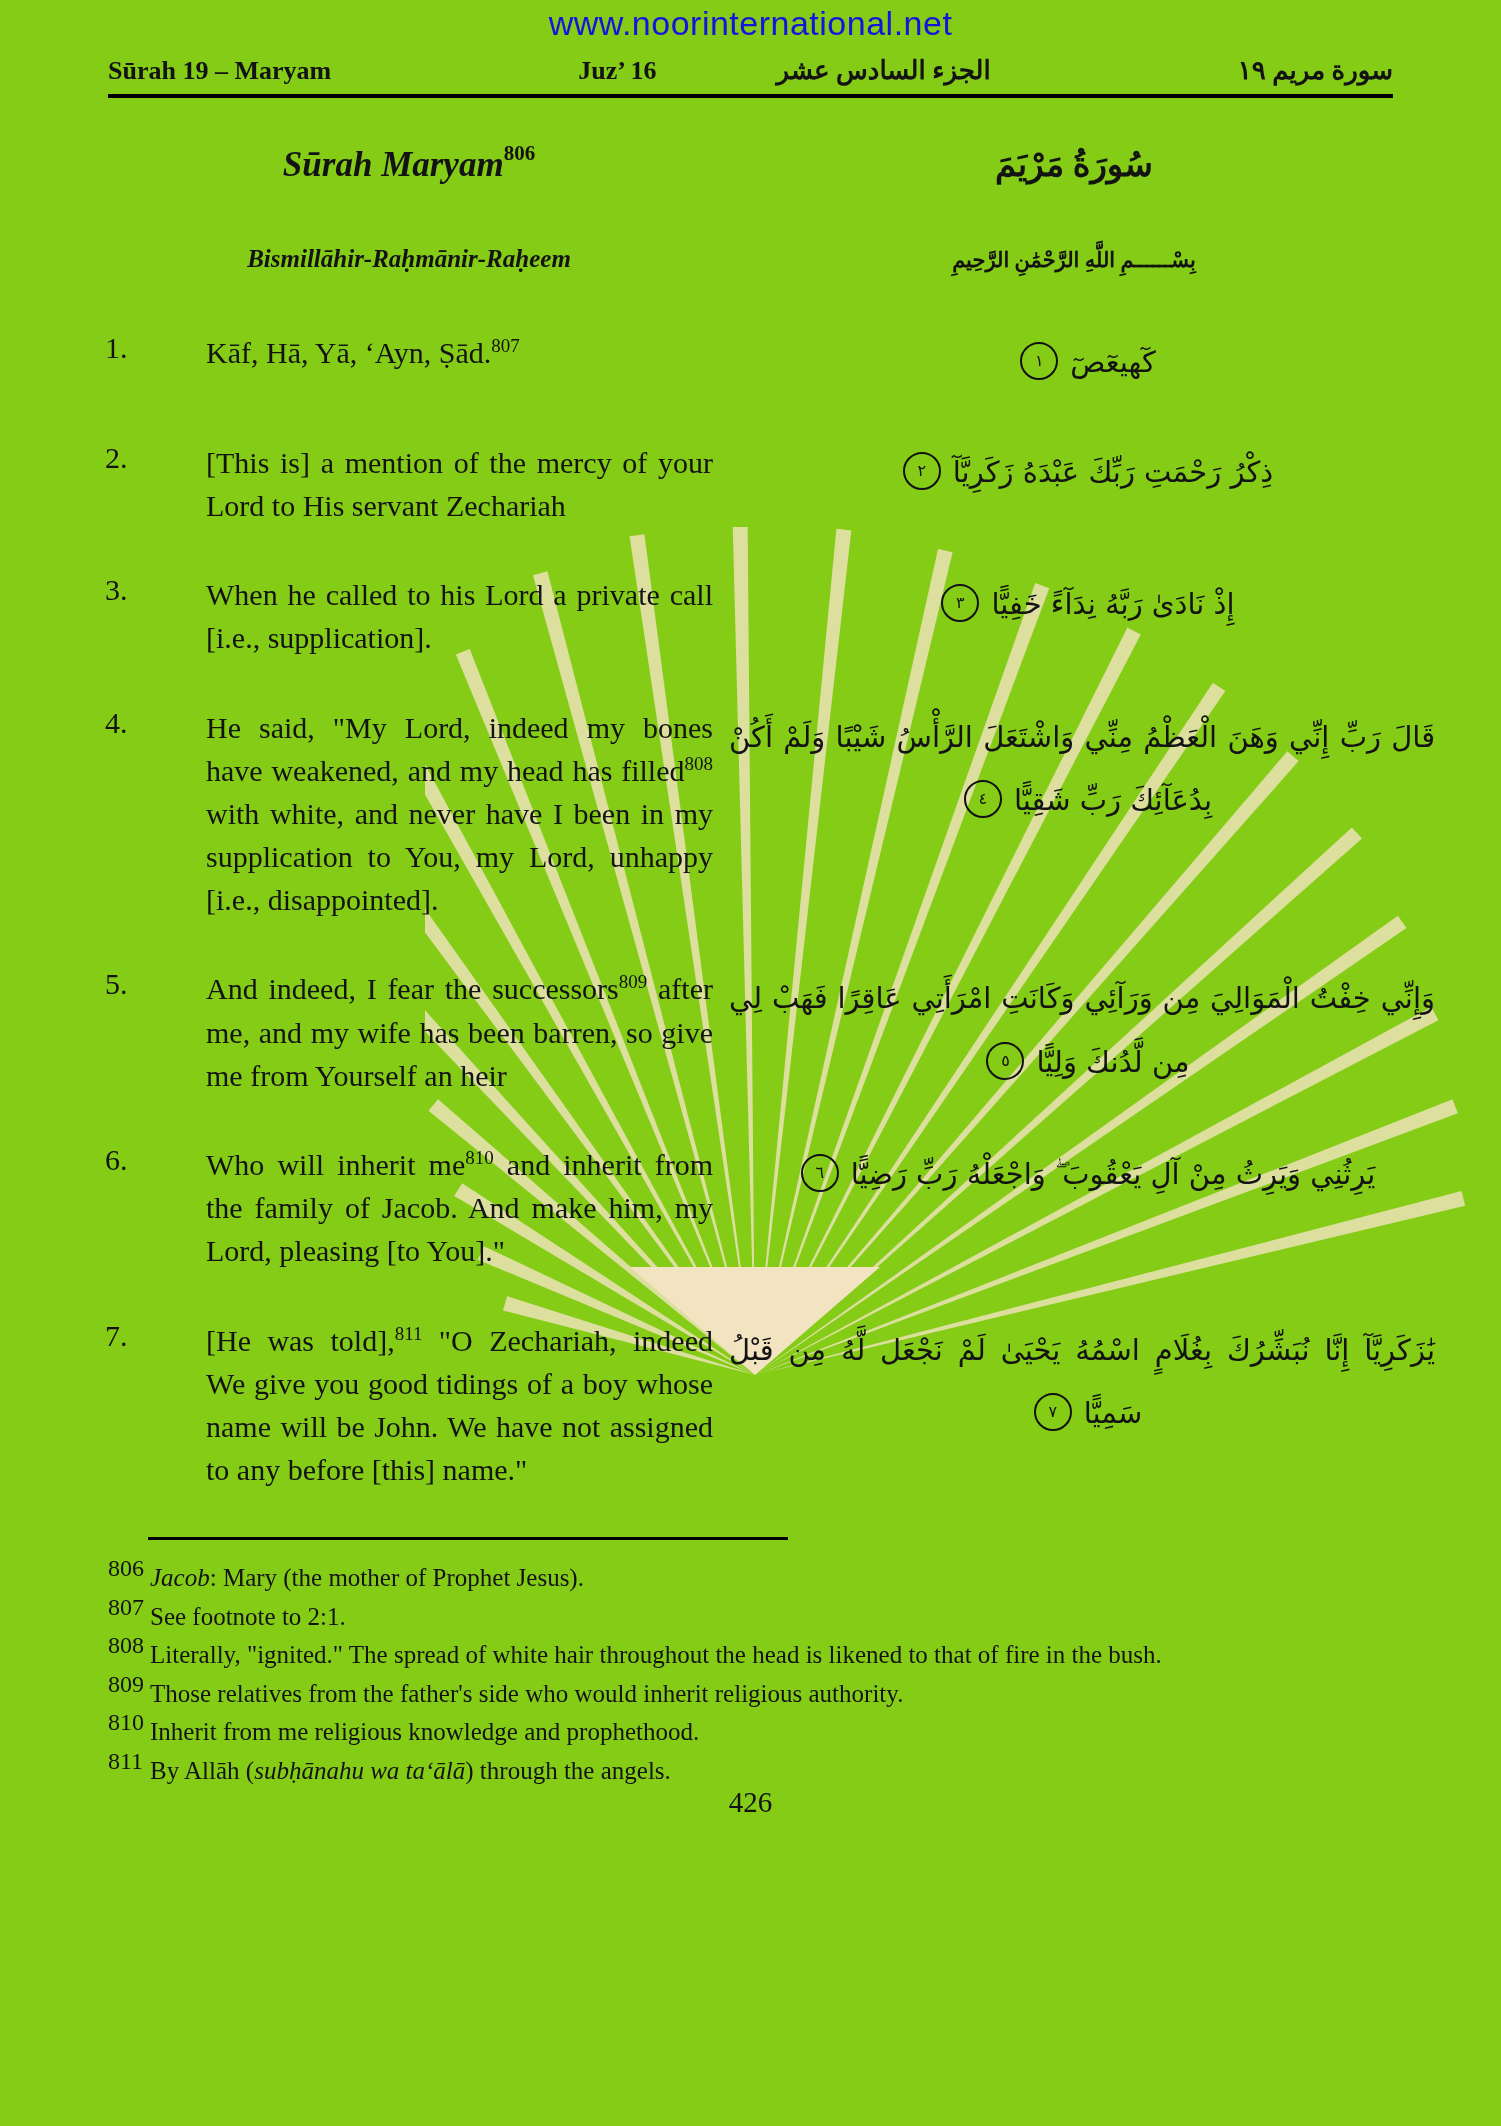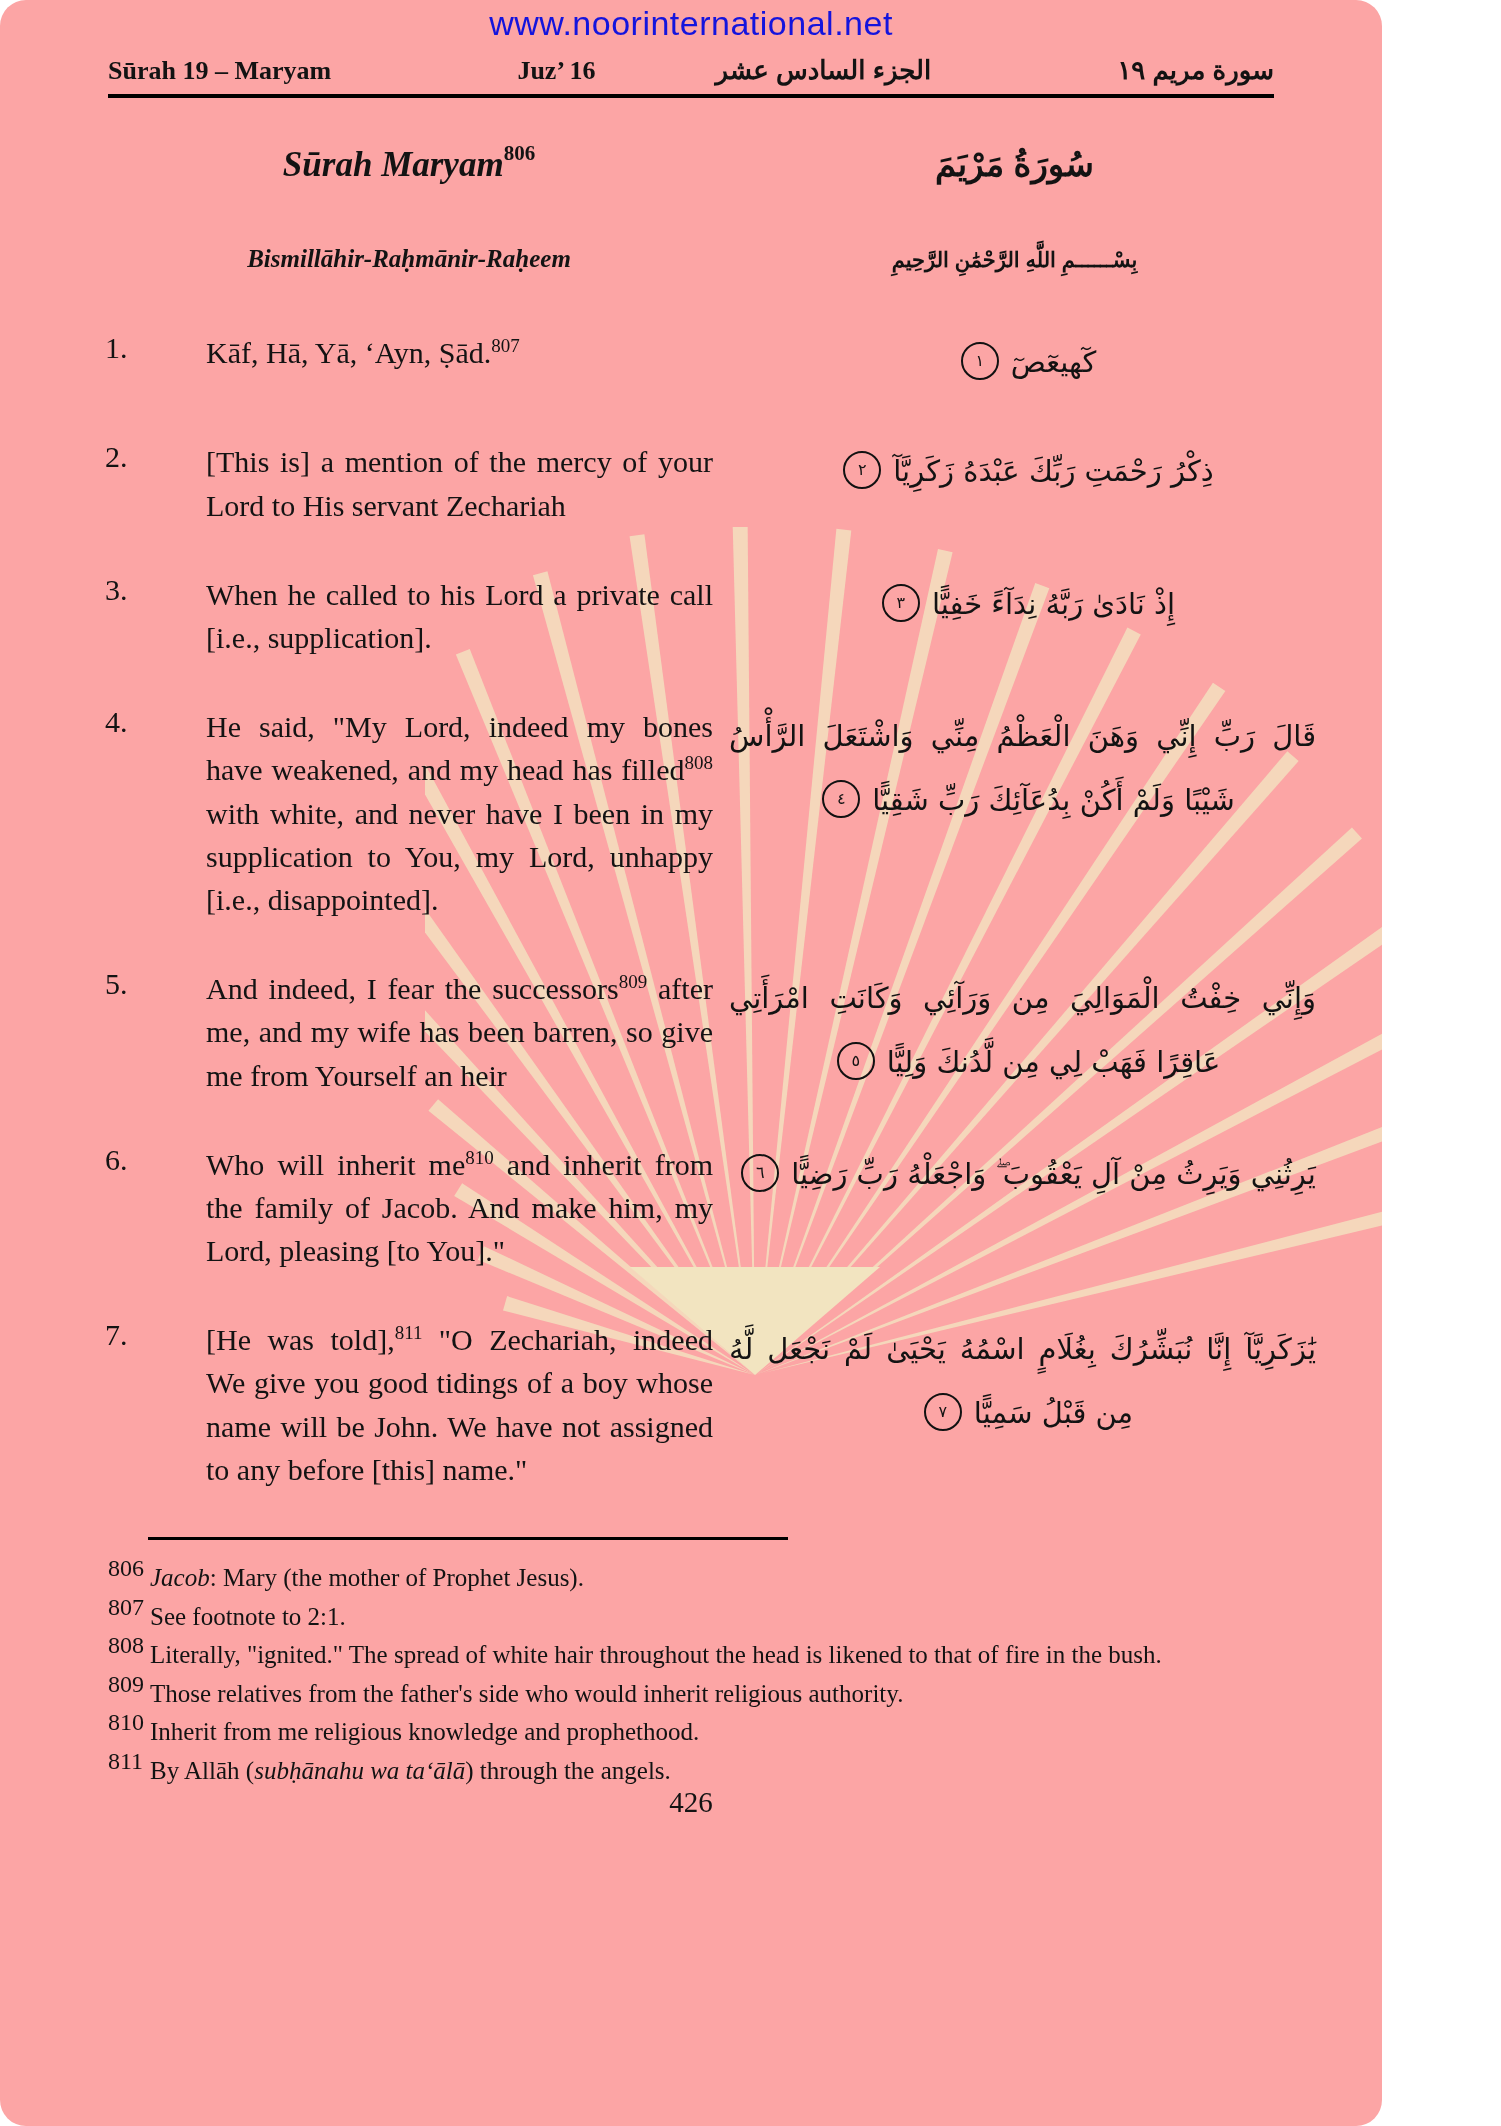--- a/index.html
+++ b/index.html
@@ -1,24 +1,23 @@
 <!DOCTYPE html>
 <html><head>
 <meta charset="utf-8">
 <style>
   html, body { margin: 0; padding: 0; }
   .page {
     position: relative;
-    width: 1382px;
+    width: 1501px;
     height: 2126px;
-    background: #fca5a5;
+    background: #84cc16;
     overflow: hidden;
     color: #131313;
     font-family: "Liberation Serif", "DejaVu Serif", serif;
-    border-radius: 26px;
   }
   .watermark {
     position: absolute;
     left: 425px;
     top: 527px;
     width: 1080px;
     height: 860px;
     z-index: 0;
     pointer-events: none;
   }
@@ -37,21 +36,21 @@
     display: flex;
     justify-content: space-between;
     align-items: baseline;
     margin: 12px 108px 0 108px;
     font-weight: bold;
     gap: 44px;
   }
   .hdr-surah-en { font-size: 26px; font-weight: bold; }
   .hdr-center { display: flex; align-items: baseline; gap: 120px; }
   .hdr-juz-en { font-size: 26px; font-weight: bold; }
-  .arabic { font-family: Liberation Sans, sans-serif; text-align: center; }
+  .arabic { font-family: Liberation Serif, serif; text-align: center; }
   .hdr-juz-ar, .hdr-surah-ar { font-size: 26px; font-weight: bold; direction: rtl; }
 
   .rule { margin: 8px 108px 0 108px; border-top: 4px solid #000; }
 
   .title-row { display: flex; margin: 46px 66px 0 105px; }
   .title-left { width: 608px; text-align: center; }
   .title-right { flex: 1; text-align: center; }
   .surah-title-en { font-size: 35px; font-weight: bold; font-style: italic; }
   .surah-title-en sup { font-size: 21px; font-style: normal; position: relative; top: -3px; }
   .basmala-en { margin-top: 60px; font-size: 25px; font-weight: bold; font-style: italic; }

